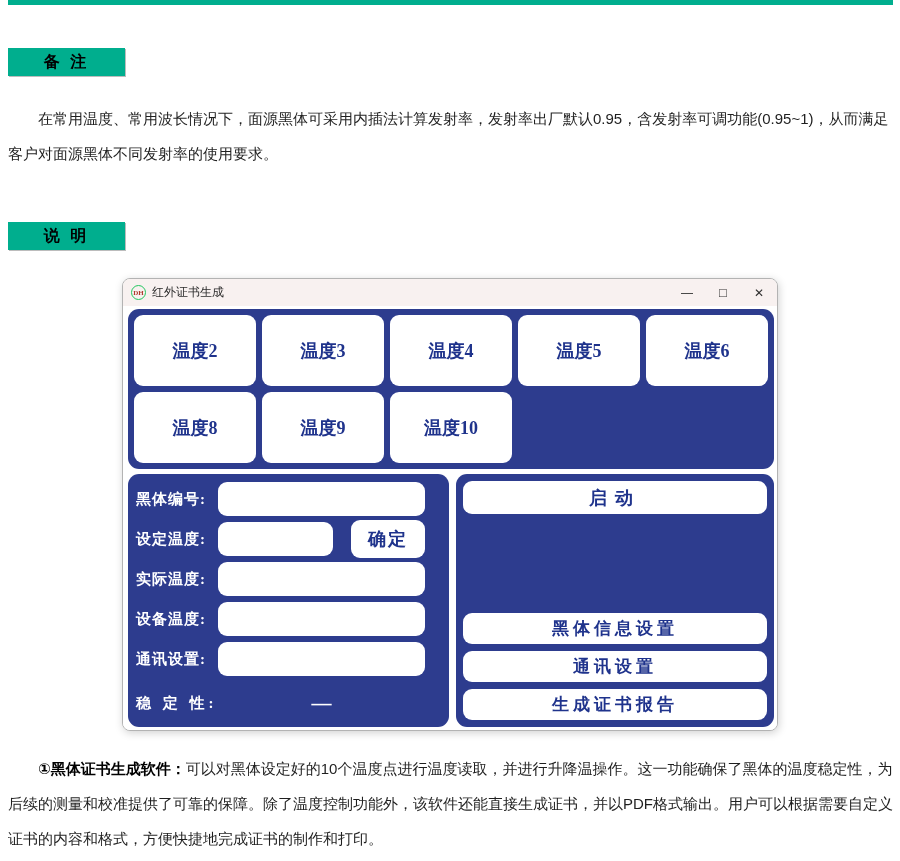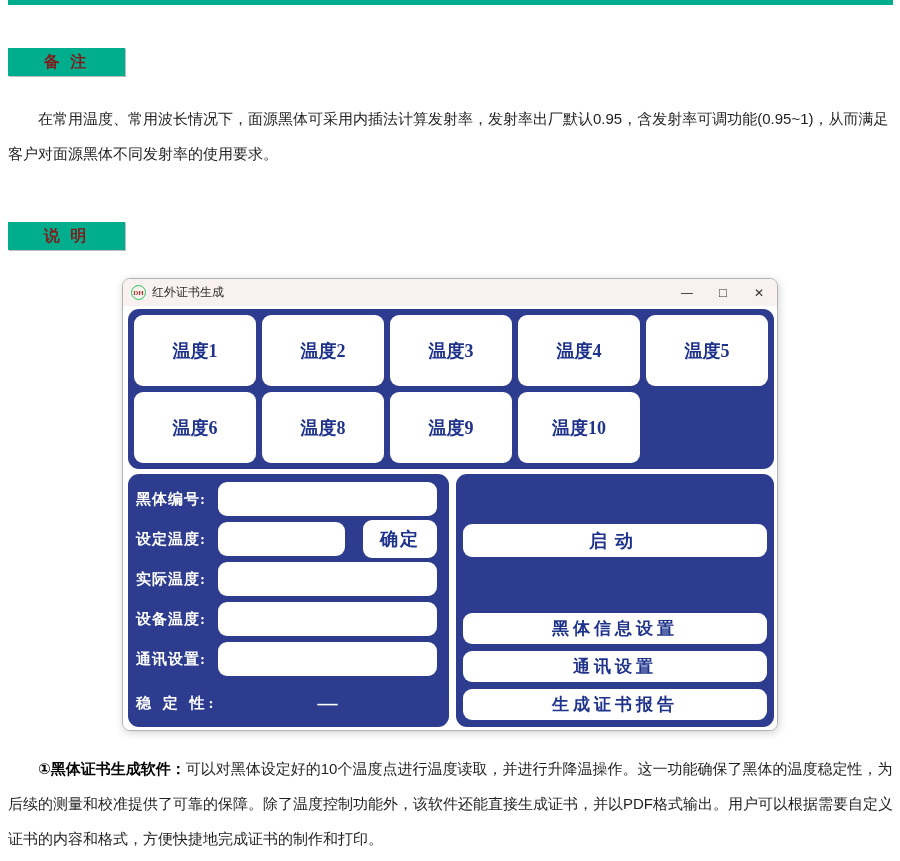--- a/index.html
+++ b/index.html
@@ -6,21 +6,21 @@
   body{
     width:900px;height:861px;position:relative;background:#ffffff;
     font-family:"Liberation Sans","DejaVu Sans",sans-serif;
     color:#222222;overflow:hidden;
   }
   
   .top-rule{position:absolute;left:8px;top:0;width:885px;height:5px;background:#00AE8E;}
   .badge{
     position:absolute;left:8px;width:117px;height:28px;background:#00AE8E;
     box-shadow:1px 1px 0 #bcbcbc;display:flex;align-items:center;justify-content:center;
-    color:#7f1d1d;font-weight:bold;font-size:16px;letter-spacing:3px;
+    color:#000000;font-weight:bold;font-size:16px;letter-spacing:3px;
   }
   .badge-remark{top:48px;}
   .badge-desc{top:222px;}
   .para-block{
     position:absolute;left:8px;top:101px;width:886px;
     font-size:15px;line-height:35px;color:#1f1f1f;
   }
   .para-block p{margin:0;text-indent:2em;}
   .note-block{
     position:absolute;left:8px;top:751px;width:886px;
@@ -56,21 +56,21 @@
   .panel{position:absolute;background:#2D3C8E;border-radius:11px;box-sizing:border-box;}
   .temp-panel{
     left:5px;top:3px;width:646px;height:160px;padding:6px;
     display:grid;grid-template-columns:repeat(5,1fr);grid-template-rows:1fr 1fr;gap:6px;
   }
   .temp-btn{
     background:#ffffff;border:none;border-radius:9px;
     color:#1F338C;font-weight:bold;font-size:18px;
     font-family:inherit;display:flex;align-items:center;justify-content:center;cursor:pointer;
   }
-  .form-panel{left:5px;top:168px;width:321px;height:253px;padding:8px 12px 6px 8px;
+  .form-panel{left:5px;top:168px;width:321px;height:253px;padding:8px 24px 6px 8px;
     display:flex;flex-direction:column;}
   .form-row{display:flex;align-items:center;height:34px;margin-bottom:6px;flex:0 0 auto;}
   .form-label{
     width:82px;flex:0 0 auto;color:#ffffff;font-weight:bold;font-size:15px;letter-spacing:1px;
   }
   .form-label.wide{letter-spacing:4px;}
   .form-input{
     flex:1 1 auto;height:34px;background:#ffffff;border:none;border-radius:9px;
     box-sizing:border-box;padding:0 8px;font-size:15px;color:#1F338C;font-family:inherit;min-width:0;
   }
@@ -79,21 +79,21 @@
     color:#1F338C;font-weight:bold;font-size:18px;letter-spacing:2px;font-family:inherit;cursor:pointer;
   }
   .stability-row{display:flex;align-items:center;height:36px;margin-top:4px;}
   .stability-value{
     flex:1 1 auto;text-align:center;color:#ffffff;font-weight:bold;font-size:20px;
   }
   .action-panel{left:333px;top:168px;width:318px;height:253px;padding:7px;
     display:flex;flex-direction:column;}
   .action-btn{
     background:#ffffff;border:none;border-radius:9px;color:#1F338C;font-weight:bold;
-    font-family:inherit;font-size:17px;letter-spacing:4px;cursor:pointer;flex:0 0 auto;margin-top:43px;
+    font-family:inherit;font-size:17px;letter-spacing:4px;cursor:pointer;flex:0 0 auto;
   }
   .action-btn.start{height:33px;letter-spacing:8px;font-size:18px;}
   .action-btn.small{height:31px;margin-top:7px;}
   .action-spacer{flex:1 1 auto;}
 </style>
 </head>
 <body>
 
 <div class="top-rule"></div>
 
@@ -115,21 +115,20 @@
     <span class="title">红外证书生成</span>
     <div class="win-controls">
       <span class="win-ctl">—</span>
       <span class="win-ctl max">□</span>
       <span class="win-ctl">✕</span>
     </div>
   </div>
   <div class="win-body">
 
     <div class="panel temp-panel">
-      <button class="temp-btn">温度1</button>
       <button class="temp-btn">温度2</button>
       <button class="temp-btn">温度3</button>
       <button class="temp-btn">温度4</button>
       <button class="temp-btn">温度5</button>
       <button class="temp-btn">温度6</button>
       <button class="temp-btn">温度8</button>
       <button class="temp-btn">温度9</button>
       <button class="temp-btn">温度10</button>
     </div>
 

